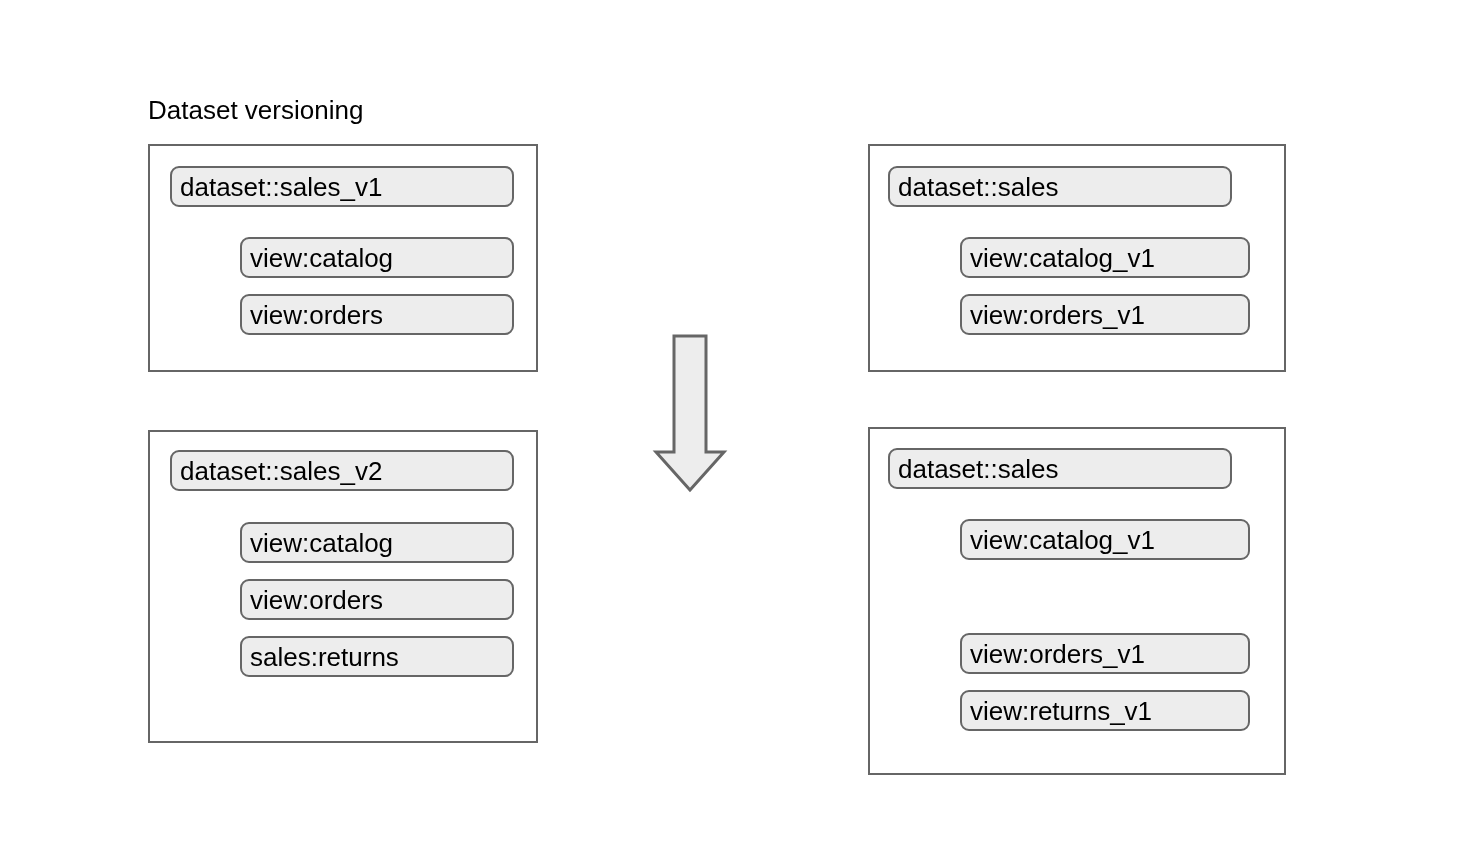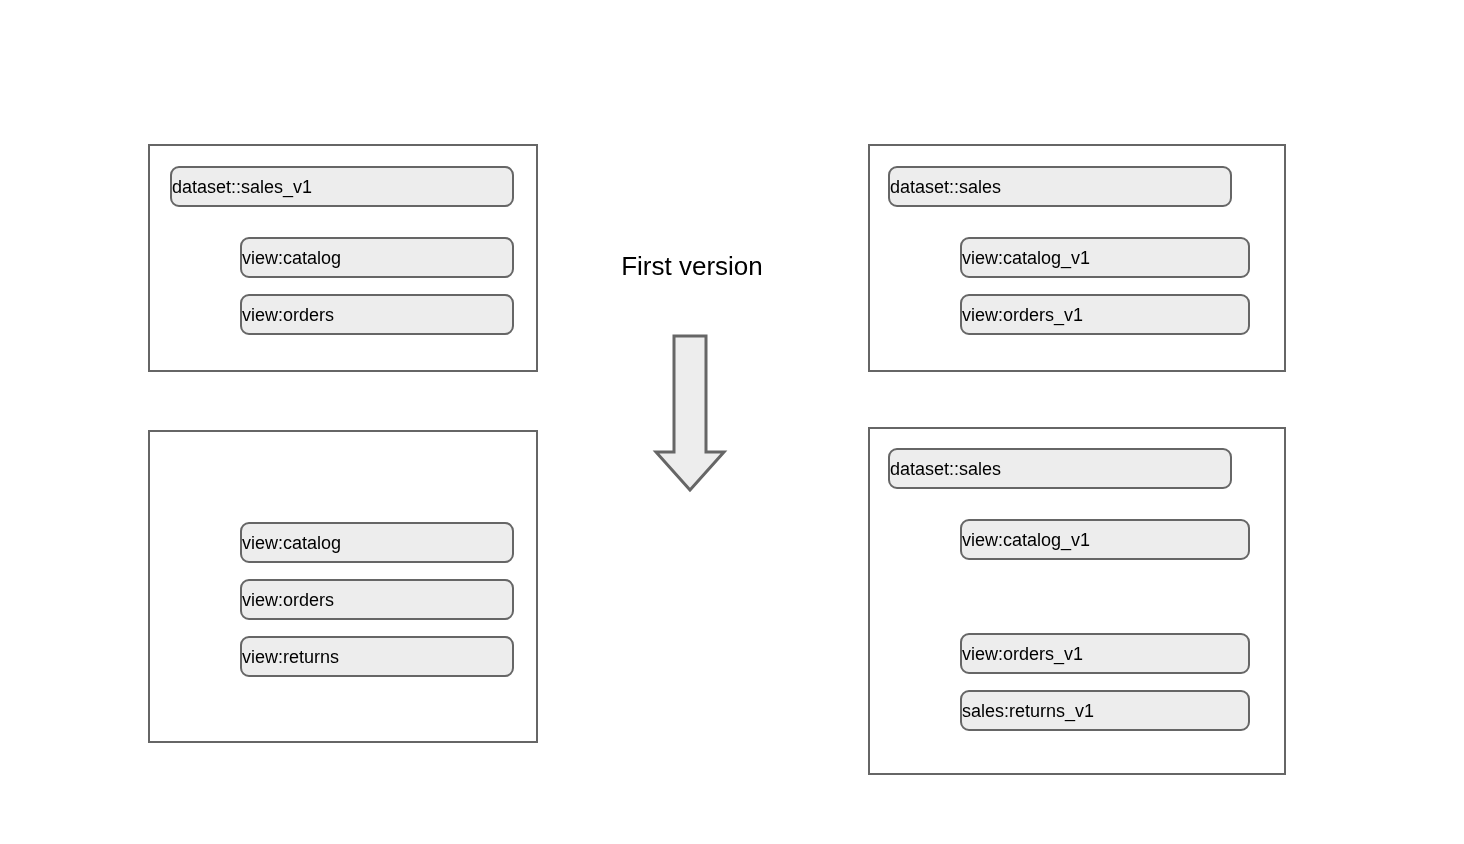--- a/index.html
+++ b/index.html
@@ -36,22 +36,22 @@
   }
 
   .pill {
     position: absolute;
     box-sizing: border-box;
     background: #ededed;
     border: 2px solid #666666;
     border-radius: 9px;
     display: flex;
     align-items: center;
-    padding-left: 0;
-    font-size: 18px;
+    padding-left: 8px;
+    font-size: 26px;
     line-height: 28px;
     color: #000000;
     white-space: nowrap;
     font-family: "Liberation Sans", sans-serif;
   }
 
   .stage-label {
     position: absolute;
     font-size: 26px;
     line-height: 30px;
@@ -64,39 +64,40 @@
   .arrow-wrap {
     position: absolute;
   }
   .arrow-wrap svg { display: block; }
 </style>
 </head>
 <body>
 
 <div id="canvas">
 
+  <div class="group-title" style="left:148px; top:95px;">Dataset versioning</div>
 
   <div class="container-box" style="left:148px; top:144px; width:390px; height:228px;"></div>
 
   <div class="pill" style="left:170px; top:166px; width:344px; height:41px;">dataset::sales_v1</div>
 
   <div class="pill" style="left:240px; top:237px; width:274px; height:41px;">view:catalog</div>
 
   <div class="pill" style="left:240px; top:294px; width:274px; height:41px;">view:orders</div>
 
   <div class="container-box" style="left:148px; top:430px; width:390px; height:313px;"></div>
 
+  <div class="pill" style="left:170px; top:450px; width:344px; height:41px;">dataset::sales_v2</div>
 
   <div class="pill" style="left:240px; top:522px; width:274px; height:41px;">view:catalog</div>
 
   <div class="pill" style="left:240px; top:579px; width:274px; height:41px;">view:orders</div>
 
-  <div class="pill" style="left:240px; top:636px; width:274px; height:41px;">view:returns</div>
+  <div class="pill" style="left:240px; top:636px; width:274px; height:41px;">sales:returns</div>
 
-  <div class="stage-label" style="left:600px; top:251px; width:184px;">First version</div>
 
   <div class="arrow-wrap" style="left:650px; top:332px;">
     <svg width="84" height="162" viewBox="0 0 84 162">
       <polygon points="24,4 56,4 56,120 74,120 40,158 6,120 24,120" fill="#ededed" stroke="#666666" stroke-width="3" stroke-linejoin="miter"></polygon>
     </svg>
   </div>
 
 
 
   <div class="container-box" style="left:868px; top:144px; width:418px; height:228px;"></div>
@@ -109,15 +110,15 @@
 
   <div class="container-box" style="left:868px; top:427px; width:418px; height:348px;"></div>
 
   <div class="pill" style="left:888px; top:448px; width:344px; height:41px;">dataset::sales</div>
 
   <div class="pill" style="left:960px; top:519px; width:290px; height:41px;">view:catalog_v1</div>
 
 
   <div class="pill" style="left:960px; top:633px; width:290px; height:41px;">view:orders_v1</div>
 
-  <div class="pill" style="left:960px; top:690px; width:290px; height:41px;">sales:returns_v1</div>
+  <div class="pill" style="left:960px; top:690px; width:290px; height:41px;">view:returns_v1</div>
 
 </div>
 
 </body></html>

